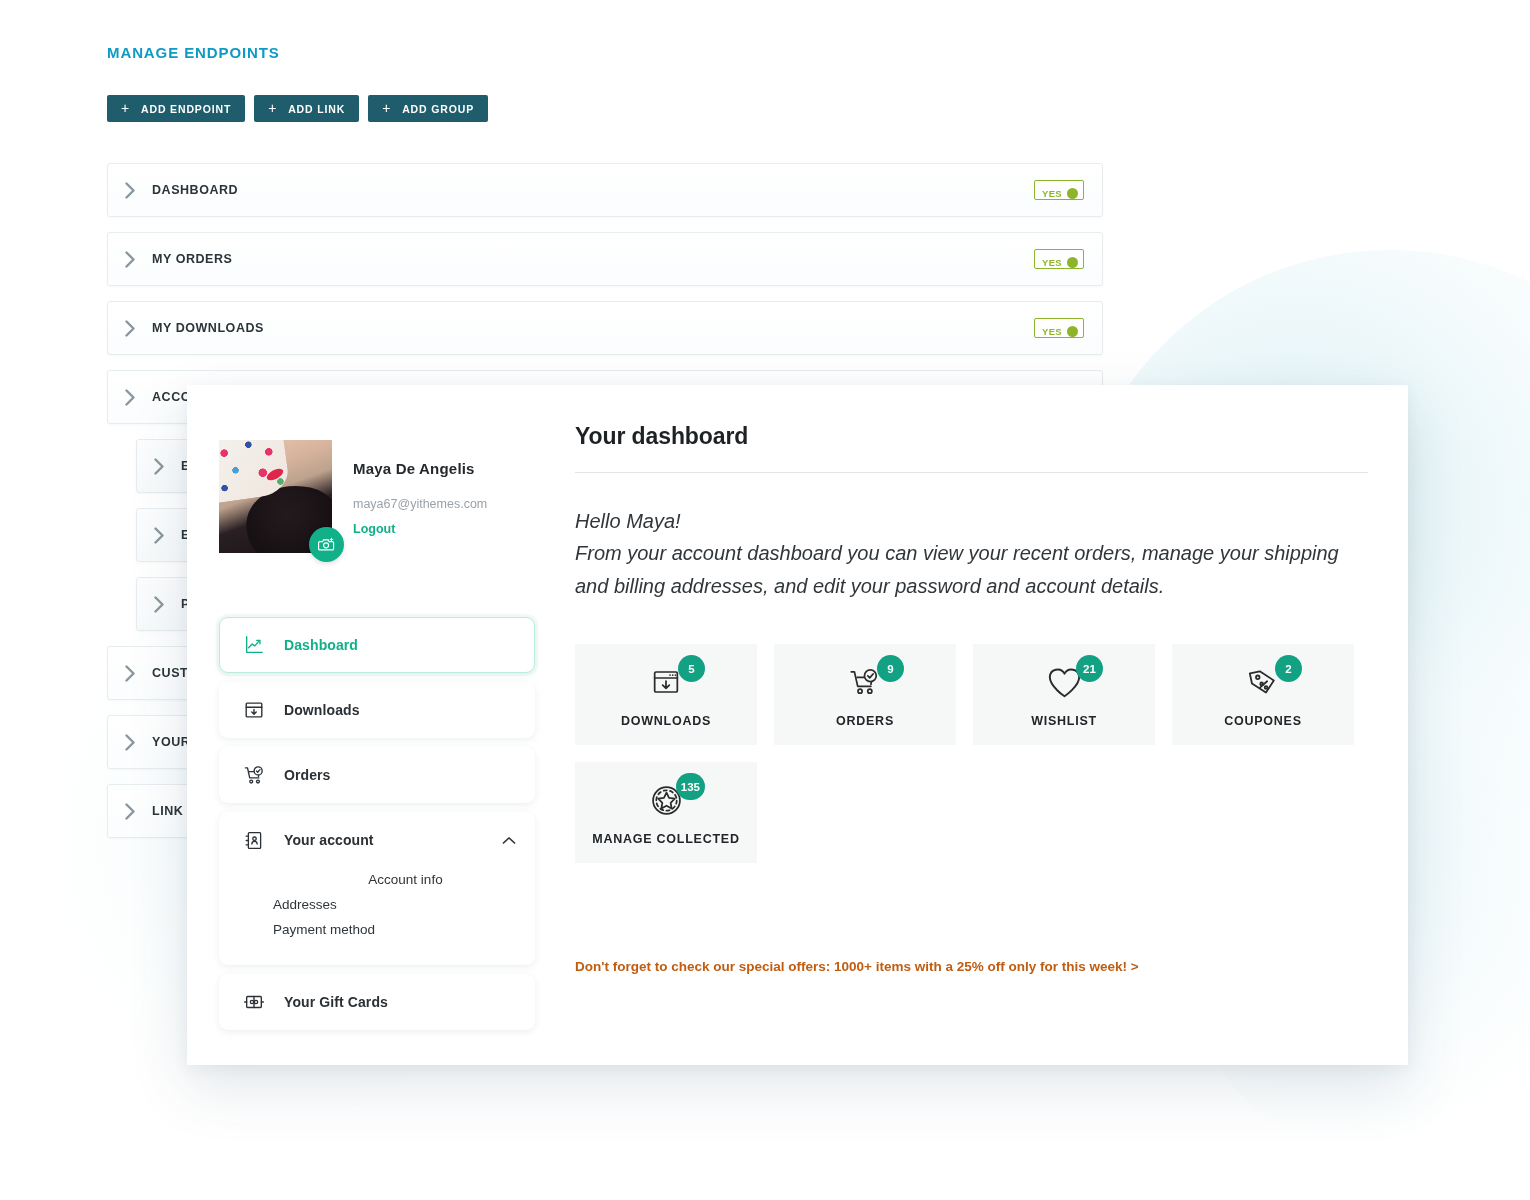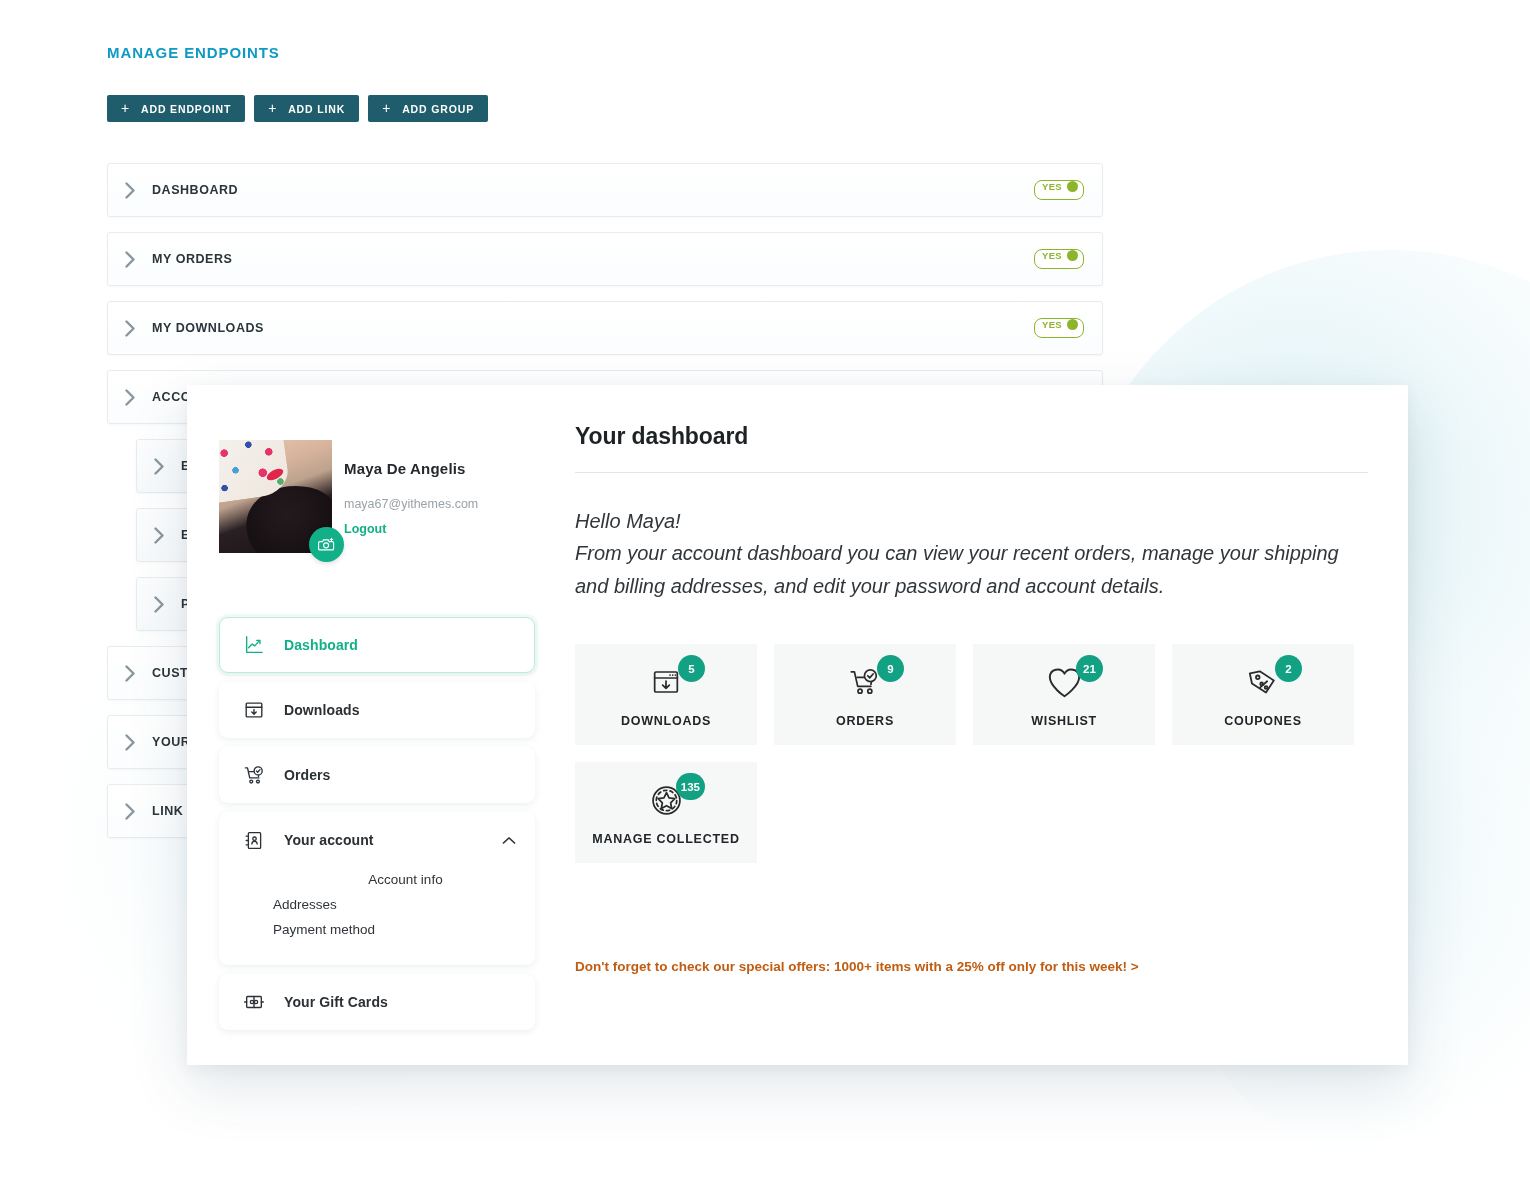--- a/index.html
+++ b/index.html
@@ -60,40 +60,40 @@
   .chev {
     width: 44px; display: flex; align-items: center; justify-content: center;
     color: #8a969e; flex: none;
   }
   .chev svg { display: block; }
   .row-label {
     font-size: 12.5px; font-weight: 700; letter-spacing: .55px; color: #2b3439;
   }
   .toggle {
     position: absolute; right: 18px; top: 50%; transform: translateY(-50%);
-    display: flex; align-items: flex-start; gap: 5px;
-    border: 1px solid #8db52b; border-radius: 8px;
+    display: flex; align-items: flex-end; gap: 5px;
+    border: 1px solid #8db52b; border-radius: 2px;
     height: 20px; padding: 0 5px 0 7px; background: #fff;
   }
   .toggle .t-text { font-size: 9.5px; font-weight: 700; color: #8db52b; letter-spacing: .3px; }
   .toggle .t-dot { width: 11px; height: 11px; border-radius: 50%; background: #8db52b; }
 
   
   .overlay {
     position: absolute; left: 187px; top: 385px;
     width: 1221px; height: 680px;
     background: #ffffff;
     box-shadow: 0 22px 55px rgba(35,70,95,.13), 0 4px 14px rgba(35,70,95,.06);
     display: flex;
   }
   .ov-side { width: 378px; flex: none; padding: 55px 30px 0 32px; }
   .ov-main { flex: 1; padding: 38px 40px 0 10px; }
 
   
-  .user { display: flex; gap: 12px; align-items: flex-start; }
+  .user { display: flex; gap: 21px; align-items: flex-start; }
   .avatar-wrap { position: relative; width: 113px; height: 113px; flex: none; }
   .avatar {
     width: 113px; height: 113px; overflow: hidden; position: relative;
     background: #cbb9a8;
   }
   .av-skin { position:absolute; left:0; top:0; width:113px; height:113px;
     background: linear-gradient(160deg,#e8c9b6 0%, #d8b49d 28%, #bda28d 45%, #2a2024 62%, #140f12 100%); }
   .av-dress { position:absolute; left:-6px; top:-4px; width:74px; height:62px;
     background:
       radial-gradient(circle at 18% 22%, #e8336a 0 3.5px, transparent 4px),

